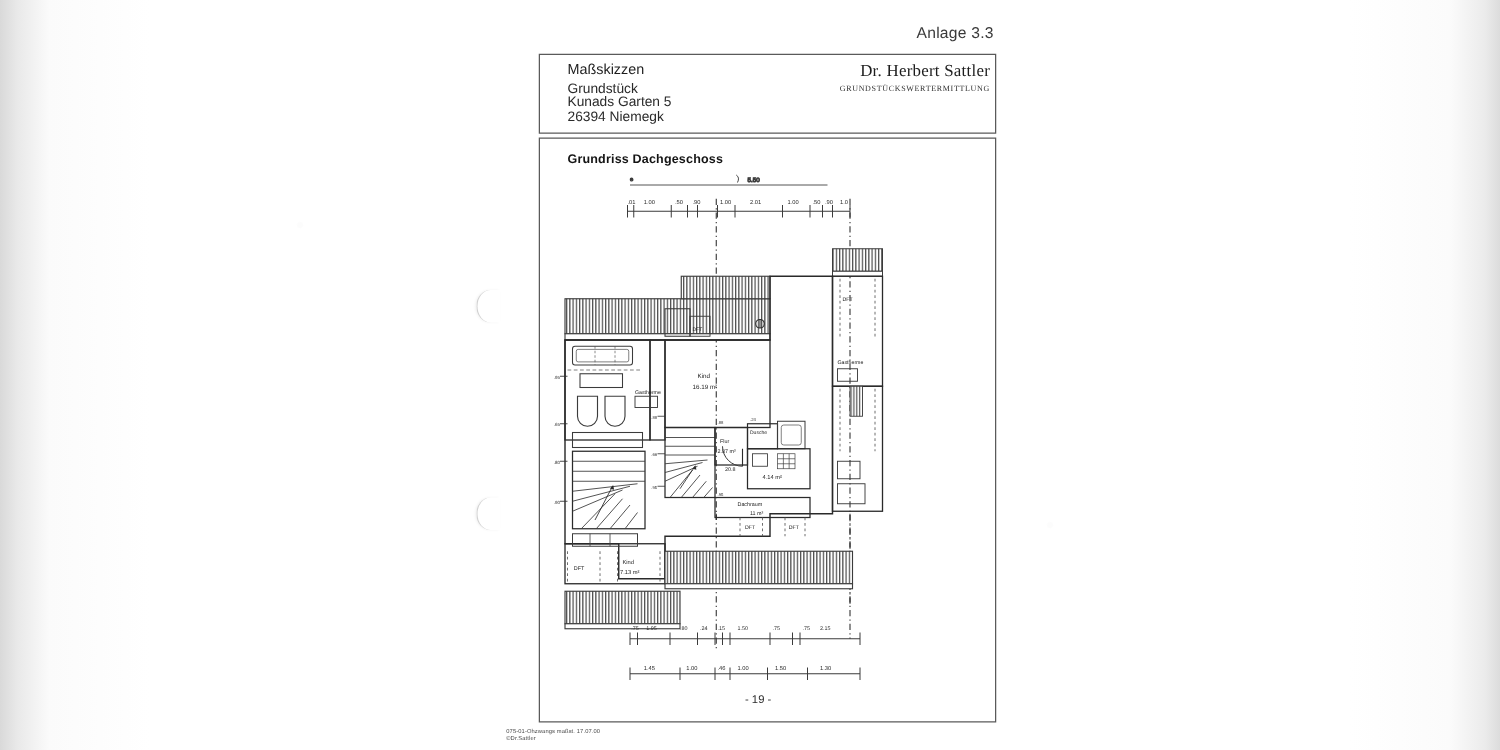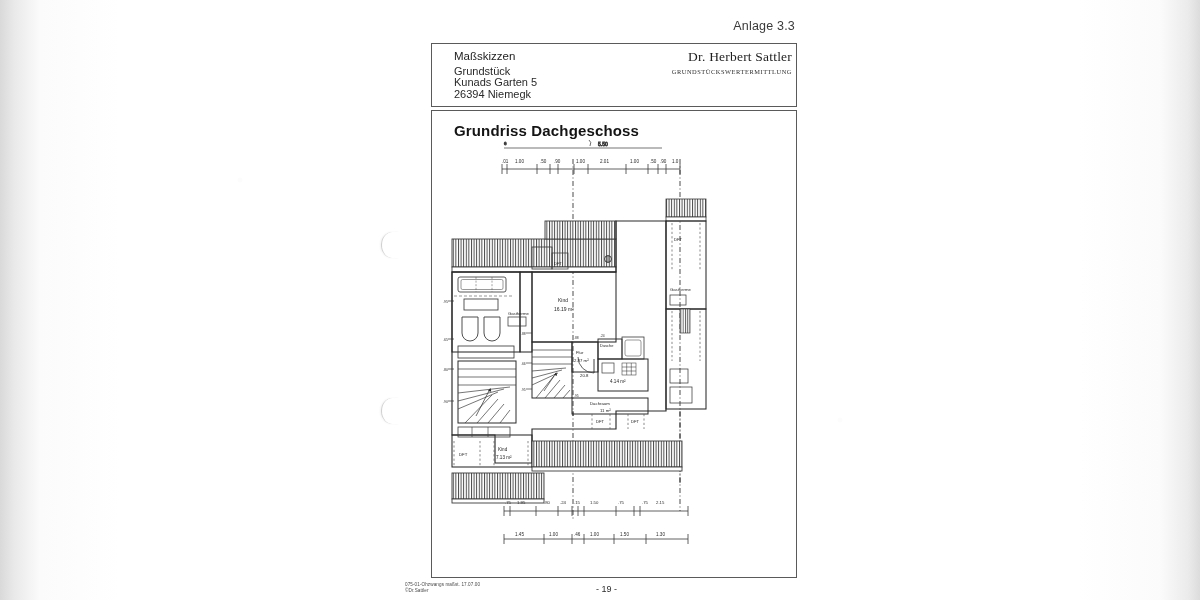--- a/index.html
+++ b/index.html
@@ -55,32 +55,32 @@
   .tb-right{position:absolute;right:4px;top:5px;text-align:right;}
   .tb-name{font-family:"Liberation Serif",serif;font-size:13.5px;color:#1d1d1d;letter-spacing:.2px;}
   .tb-sub{font-family:"Liberation Serif",serif;font-size:6.4px;color:#2e2e2e;letter-spacing:.55px;margin-top:3px;}
   
   .drawframe{
     position:absolute;left:431px;top:110px;width:364px;height:466px;
     border:1px solid #5a5a5a;background:#ffffff;
   }
   .draw-title{
     position:absolute;left:22px;top:11px;
-    font-size:15px;font-weight:bold;color:#141414;letter-spacing:.15px;
+    font-size:10px;font-weight:bold;color:#141414;letter-spacing:.15px;
   }
   
   .plan{position:absolute;left:0;top:0;width:364px;height:466px;}
   .plan svg{position:absolute;left:0;top:0;}
   
   .footer-left{
     position:absolute;left:405px;top:582px;
     font-size:4.6px;color:#4a4a4a;line-height:6.2px;letter-spacing:.1px;
   }
   .footer-page{
-    position:absolute;left:596px;top:584px;
+    position:absolute;left:596px;top:554px;
     font-size:9px;color:#2d2d2d;
   }
   .txt{font-family:"Liberation Sans",sans-serif;}
 </style>
 </head>
 <body>
 
 <div id="page-canvas">
 
   <div class="paper"></div>

